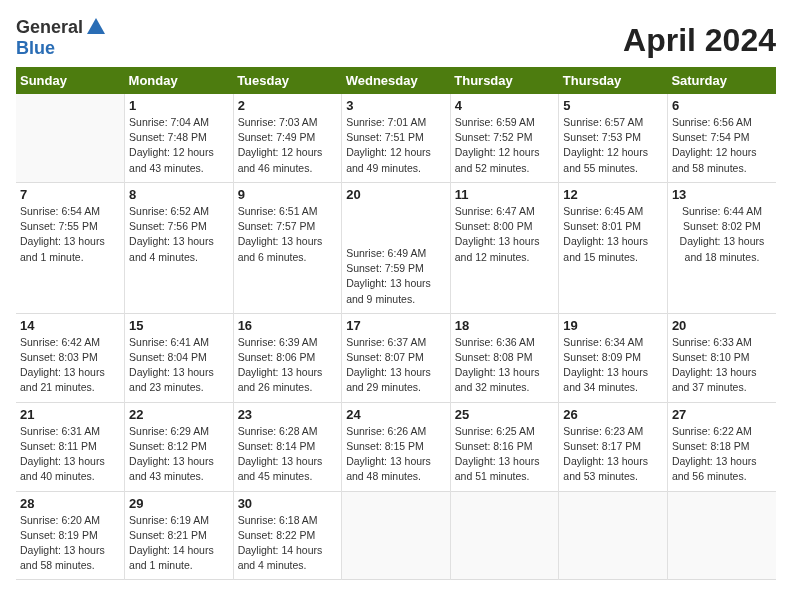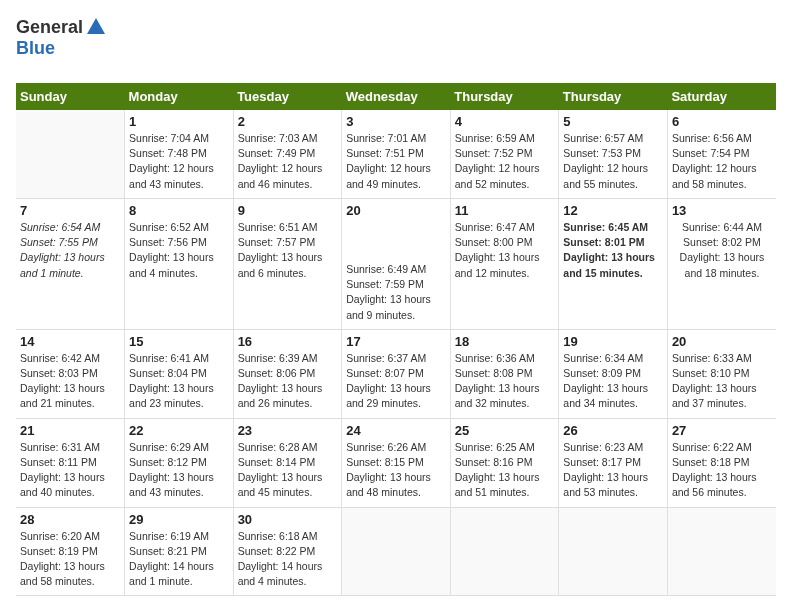--- a/index.html
+++ b/index.html
@@ -7,21 +7,21 @@
       font-family: Arial, sans-serif;
       background: #fff;
       width: 792px;
       min-height: 612px;
       padding: 16px;
     }
     .header {
       display: flex;
       align-items: flex-end;
       justify-content: space-between;
-      margin-bottom: 24px;
+      margin-bottom: 8px;
     }
     .logo {
       display: flex;
       align-items: center;
       gap: 2px;
     }
     .logo-text-general {
       font-size: 18px;
       font-weight: bold;
       color: #333;
@@ -102,20 +102,21 @@
         <span class="logo-text-general">General</span>
         <svg class="logo-icon" viewBox="0 0 22 22" xmlns="http://www.w3.org/2000/svg">
           <polygon points="2,18 11,2 20,18" fill="#2a6db5"></polygon>
           <polygon points="8,18 14,18 14,12 8,12" fill="#2a6db5"></polygon>
         </svg>
       </div>
       <span class="logo-text-blue">Blue</span>
     </div>
   </div>
   <div class="title-block">
+    <h1>April 2024</h1>
   </div>
 </div>
 
 <table>
   <thead>
     <tr>
     <th>Sunday</th>
         <th>Monday</th>
         <th>Tuesday</th>
         <th>Wednesday</th>
@@ -166,21 +167,21 @@
           <span class="day-number">6</span>
           <div class="day-info" style="white-space: pre-line;">Sunrise: 6:56 AM
 Sunset: 7:54 PM
 Daylight: 12 hours
 and 58 minutes.</div>
         </td>
       </tr>
       <tr>
         <td>
           <span class="day-number">7</span>
-          <div class="day-info" style="white-space: pre-line; font-style: italic;">Sunrise: 6:54 AM
+          <div class="day-info" style="white-space: pre-line;">Sunrise: 6:54 AM
 Sunset: 7:55 PM
 Daylight: 13 hours
 and 1 minute.</div>
         </td>
         <td>
           <span class="day-number">8</span>
           <div class="day-info" style="white-space: pre-line;">Sunrise: 6:52 AM
 Sunset: 7:56 PM
 Daylight: 13 hours
 and 4 minutes.</div>
@@ -201,21 +202,21 @@
         </td>
         <td>
           <span class="day-number">11</span>
           <div class="day-info" style="white-space: pre-line;">Sunrise: 6:47 AM
 Sunset: 8:00 PM
 Daylight: 13 hours
 and 12 minutes.</div>
         </td>
         <td>
           <span class="day-number">12</span>
-          <div class="day-info" style="white-space: pre-line; font-weight: bold;">Sunrise: 6:45 AM
+          <div class="day-info" style="white-space: pre-line;">Sunrise: 6:45 AM
 Sunset: 8:01 PM
 Daylight: 13 hours
 and 15 minutes.</div>
         </td>
         <td>
           <span class="day-number">13</span>
           <div class="day-info" style="white-space: pre-line; text-align: center;">Sunrise: 6:44 AM
 Sunset: 8:02 PM
 Daylight: 13 hours
 and 18 minutes.</div>

